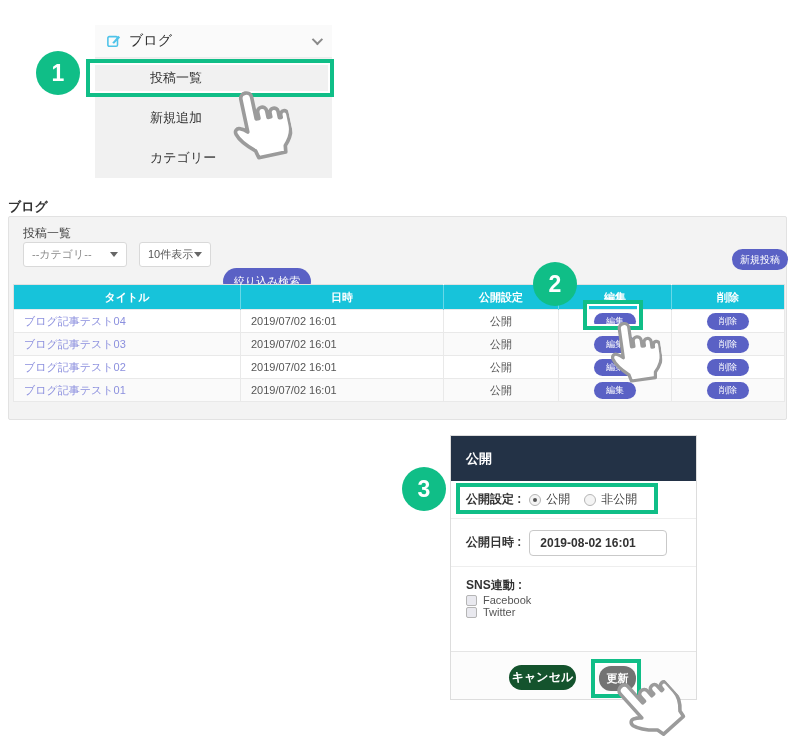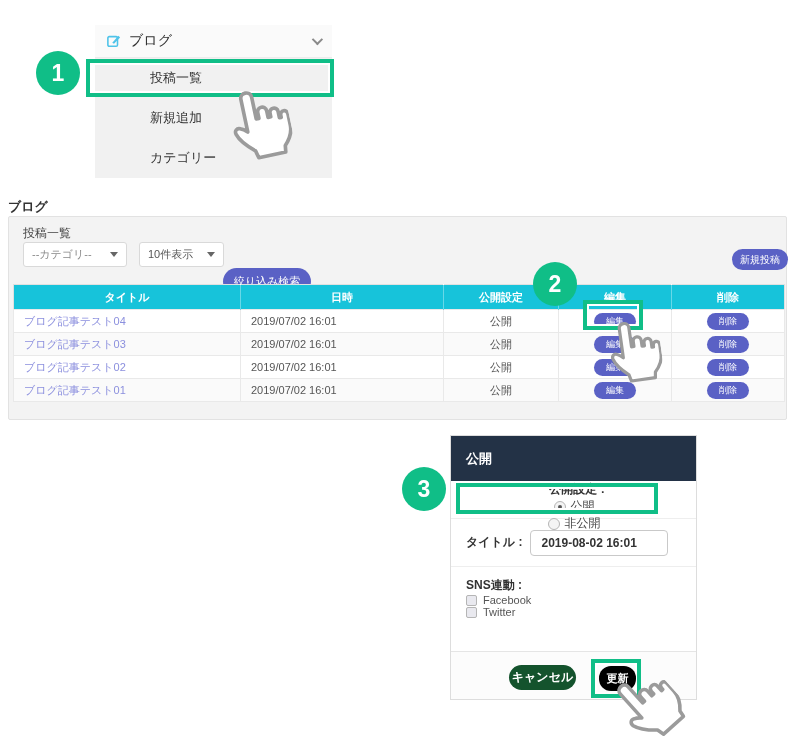--- a/index.html
+++ b/index.html
@@ -35,21 +35,21 @@
 
   
   .heading { position:absolute; left:8px; top:198px; font-size:13px; font-weight:bold; color:#333; }
   .panel { position:absolute; left:8px; top:216px; width:779px; height:204px;
            background:#f3f3f3; border:1px solid #e2e2e2; border-radius:2px; }
   .tb-label { position:absolute; left:14px; top:8px; font-size:12px; color:#444; }
   .select { position:absolute; height:25px; background:#fff; border:1px solid #d9d9d9;
             border-radius:3px; font-size:11px; color:#888; display:flex; align-items:center;
             padding:0 8px; cursor:pointer;text-align:center; }
   .sel-cat { left:14px; top:25px; width:104px; }
-  .sel-cnt { left:130px; top:25px; width:85px; color:#555; }
+  .sel-cnt { left:130px; top:25px; width:72px; color:#555; }
   .caret { margin-left:auto; width:0; height:0; border-left:4px solid transparent;
            border-right:4px solid transparent; border-top:5px solid #666; }
   .pill { border:none; border-radius:14px; background:#5a61c5; color:#fff; cursor:pointer; }
   .btn-filter { position:absolute; left:214px; top:20px; width:88px; height:27px; font-size:11px;margin-top:31px; }
   .btn-new { position:absolute; left:723px; top:32px; width:56px; height:21px; font-size:10px; }
 
   table.list { position:absolute; left:4px; top:67px; width:771px; border-collapse:collapse;
                table-layout:fixed; background:#fff; border:1px solid #e0e0e0; }
   table.list th { background:#17c3da; color:#fff; font-size:11px; font-weight:bold; height:25px;
                   border-right:1px solid rgba(255,255,255,.35); }
@@ -62,21 +62,21 @@
   td.c-btn { text-align:center; }
   .btn-mini { display:inline-block; padding:2px 12px; border-radius:9px; background:#5a61c5;
               color:#fff; font-size:9px; cursor:pointer; }
 
   
   .modal { position:absolute; left:450px; top:435px; width:247px; height:265px;
            background:#fff; border:1px solid #ddd; }
   .m-head { height:45px; background:#233246; color:#fff; font-size:13px; font-weight:bold;
             line-height:45px; padding-left:15px; }
   .m-setting { height:38px; display:flex; align-items:center; padding-left:15px;
-               border-bottom:1px solid #eee; font-size:12px; color:#333;flex-direction:column; }
+               border-bottom:1px solid #eee; font-size:12px; color:#333; }
   .m-setting .lbl { font-weight:bold; margin-right:8px; }
   .radio { width:12px; height:12px; border-radius:50%; border:1px solid #b5b5b5; background:#f4f4f4;
            display:inline-block; margin-right:5px; position:relative; cursor:pointer; }
   .radio.sel::after { content:""; position:absolute; left:3px; top:3px; width:4px; height:4px;
                       border-radius:50%; background:#555; }
   .r-opt { display:flex; align-items:center; margin-right:14px; color:#444; }
   .m-date { height:48px; display:flex; align-items:center; padding-left:15px;
             border-bottom:1px solid #eee; font-size:12px; color:#333; }
   .m-date .lbl { font-weight:bold; margin-right:8px; }
   .m-date input { width:138px; height:26px; border:1px solid #c9c9c9; border-radius:4px;
@@ -86,21 +86,21 @@
   .m-sns .lbl { font-weight:bold; }
   .chk-row { display:flex; align-items:center; margin-top:0; font-size:11px; color:#555; }
   .chk { width:11px; height:11px; border:1px solid #b5b5b5; background:#e9e9ef; border-radius:2px;
          margin-right:6px; cursor:pointer; }
   .m-foot { position:absolute; left:0; bottom:0; width:100%; height:48px;
             border-top:1px solid #e5e5e5; background:#fcfcfc; }
   .btn-cancel { position:absolute; left:58px; top:13px; width:67px; height:25px;
                 border:none; border-radius:13px; background:#14532d; color:#fff;
                 font-size:12px; font-weight:bold; cursor:pointer; }
   .btn-update { position:absolute; left:599px; top:666px; width:37px; height:25px;
-                border:none; border-radius:12px; background:#000000; color:#fff;
+                border:none; border-radius:12px; background:#737373; color:#fff;
                 font-size:11px; font-weight:bold; cursor:pointer; z-index:25; }
 </style>
 </head>
 <body>
 
 <svg width="0" height="0" style="position:absolute">
   <symbol id="hand-pointer" viewBox="0 0 72 84">
     <path d="M24,50 L24,14 C24,6 36,6 36,14 L36,38 L39,38 L39,32 C39,25 49,25 49,32 L49,39
              L52,39 L52,35 C52,29 61,29 61,35 L61,42 L63,42 L63,40 C63,34 71,34 71,40 L71,52
              C71,62 66,68 61,73 L60,80 L30,80 L28,72 C20,65 13,57 11,50 C10,46 13,43 17,45
@@ -210,21 +210,21 @@
         <span class="radio sel"></span>
         <span>公開</span>
       </span>
       <span class="r-opt">
         <span class="radio"></span>
         <span>非公開</span>
       </span>
     </div>
 
     <div class="m-date">
-      <span class="lbl">タイトル :</span>
+      <span class="lbl">公開日時 :</span>
       <input type="text" value="2019-08-02 16:01" style="">
     </div>
 
     <div class="m-sns">
       <div class="lbl">SNS連動 :</div>
       <div class="chk-row">
         <span class="chk"></span>
         <span>Facebook</span>
       </div>
       <div class="chk-row">

